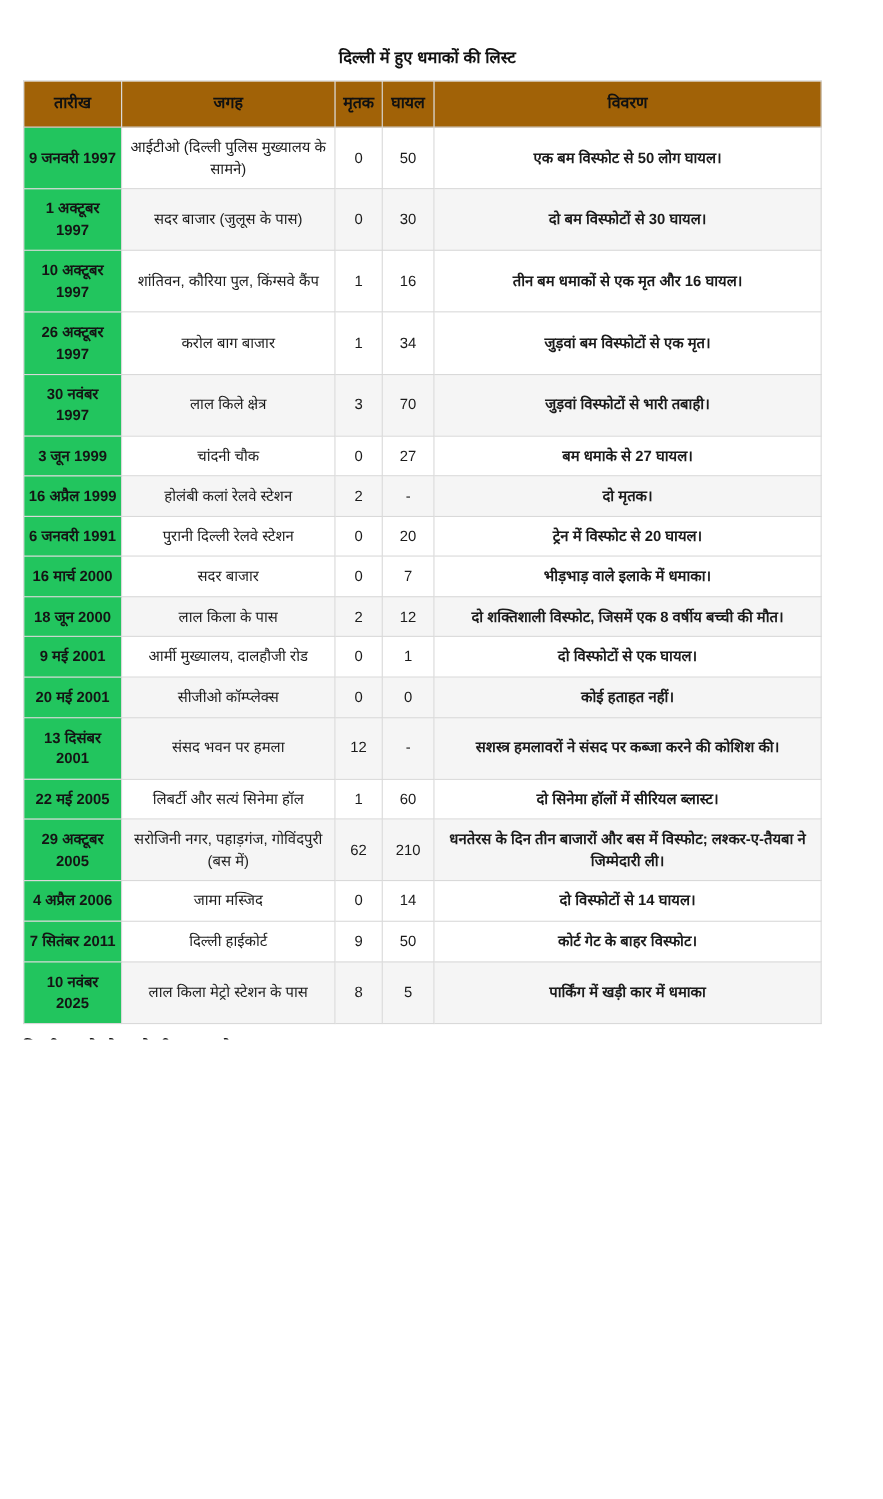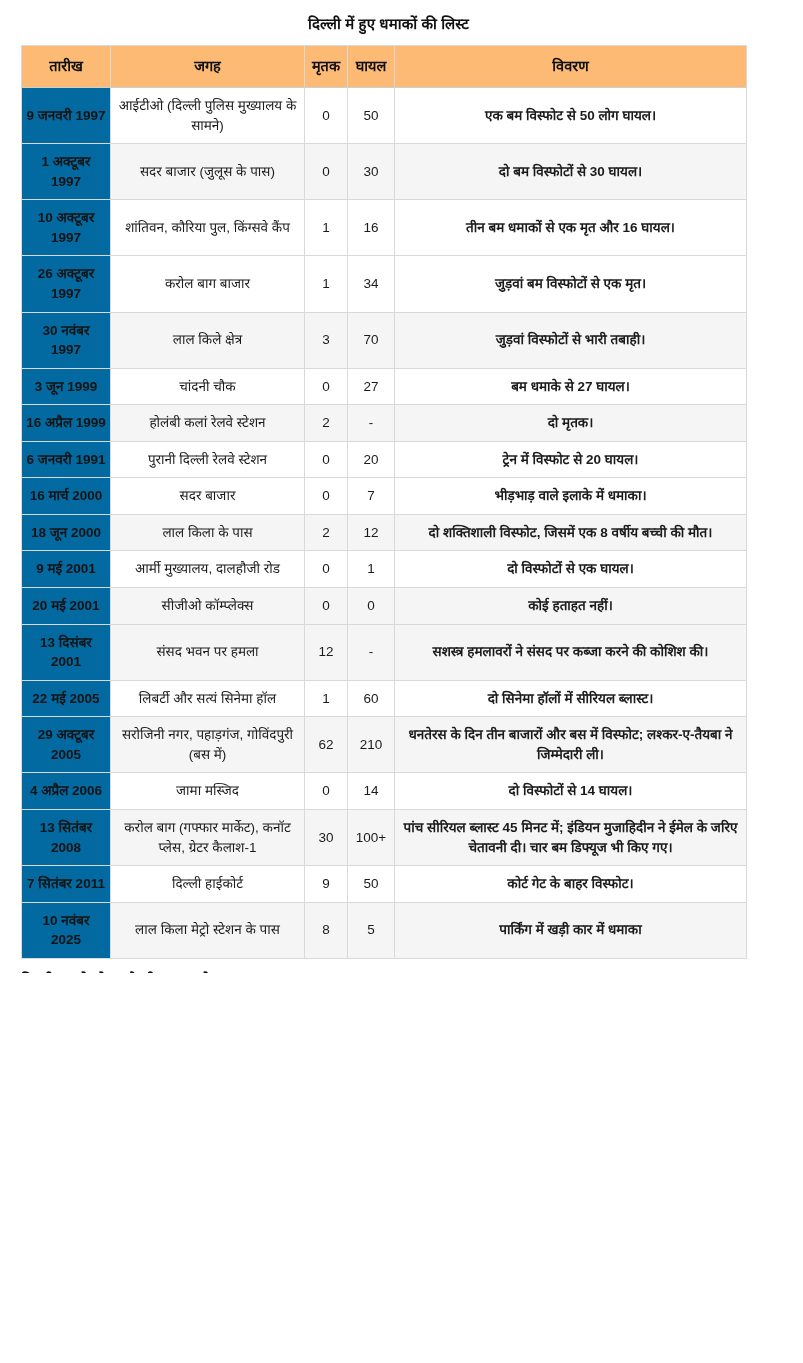--- a/index.html
+++ b/index.html
@@ -13,20 +13,21 @@
     height: 1363px;
     overflow: hidden;
     font-family: "Liberation Sans", "DejaVu Sans", sans-serif;
     color: #1a1a1a;
     -webkit-font-smoothing: antialiased;
   }
   .page {
     width: 777px;
     box-sizing: border-box;
     padding: 0;
+    margin-top: 28px;
   }
   .page-title {
     text-align: center;
     font-size: 15px;
     font-weight: 700;
     color: #111111;
     margin: 0;
     padding: 13px 0 12px 0;
     letter-spacing: 0.1px;
   }
@@ -51,29 +52,29 @@
   table.blast-table td {
     border: 1px solid #d9d9d9;
     padding: 8px 6px;
     vertical-align: middle;
     text-align: center;
     font-size: 13.5px;
     line-height: 1.45;
     color: #1b1b1b;
   }
   table.blast-table thead th {
-    background: #fdba74;
+    background: #a16207;
     font-weight: 700;
     font-size: 14.5px;
     padding: 10px 4px;
     color: #111111;
     border-bottom: 1px solid #cfcfcf;
   }
   table.blast-table tbody td.cell-date {
-    background: #0369a1;
+    background: #22c55e;
     font-weight: 700;
     font-size: 13.5px;
     color: #141414;
     padding-left: 4px;
     padding-right: 4px;
   }
   table.blast-table tbody tr.row-alt td.cell-place,
   table.blast-table tbody tr.row-alt td.cell-dead,
   table.blast-table tbody tr.row-alt td.cell-hurt,
   table.blast-table tbody tr.row-alt td.cell-detail {
@@ -230,27 +231,20 @@
             <td class="cell-hurt">210</td>
             <td class="cell-detail">धनतेरस के दिन तीन बाजारों और बस में विस्फोट; लश्कर-ए-तैयबा ने जिम्मेदारी ली।</td>
           </tr>
           <tr class="row-plain">
             <td class="cell-date">4 अप्रैल 2006</td>
             <td class="cell-place">जामा मस्जिद</td>
             <td class="cell-dead">0</td>
             <td class="cell-hurt">14</td>
             <td class="cell-detail">दो विस्फोटों से 14 घायल।</td>
           </tr>
-          <tr class="row-alt">
-            <td class="cell-date">13 सितंबर 2008</td>
-            <td class="cell-place">करोल बाग (गफ्फार मार्केट), कनॉट प्लेस, ग्रेटर कैलाश-1</td>
-            <td class="cell-dead">30</td>
-            <td class="cell-hurt">100+</td>
-            <td class="cell-detail">पांच सीरियल ब्लास्ट 45 मिनट में; इंडियन मुजाहिदीन ने ईमेल के जरिए चेतावनी दी। चार बम डिफ्यूज भी किए गए।</td>
-          </tr>
           <tr class="row-plain">
             <td class="cell-date">7 सितंबर 2011</td>
             <td class="cell-place">दिल्ली हाईकोर्ट</td>
             <td class="cell-dead">9</td>
             <td class="cell-hurt">50</td>
             <td class="cell-detail">कोर्ट गेट के बाहर विस्फोट।</td>
           </tr>
           <tr class="row-alt">
             <td class="cell-date">10 नवंबर 2025</td>
             <td class="cell-place">लाल किला मेट्रो स्टेशन के पास</td>

